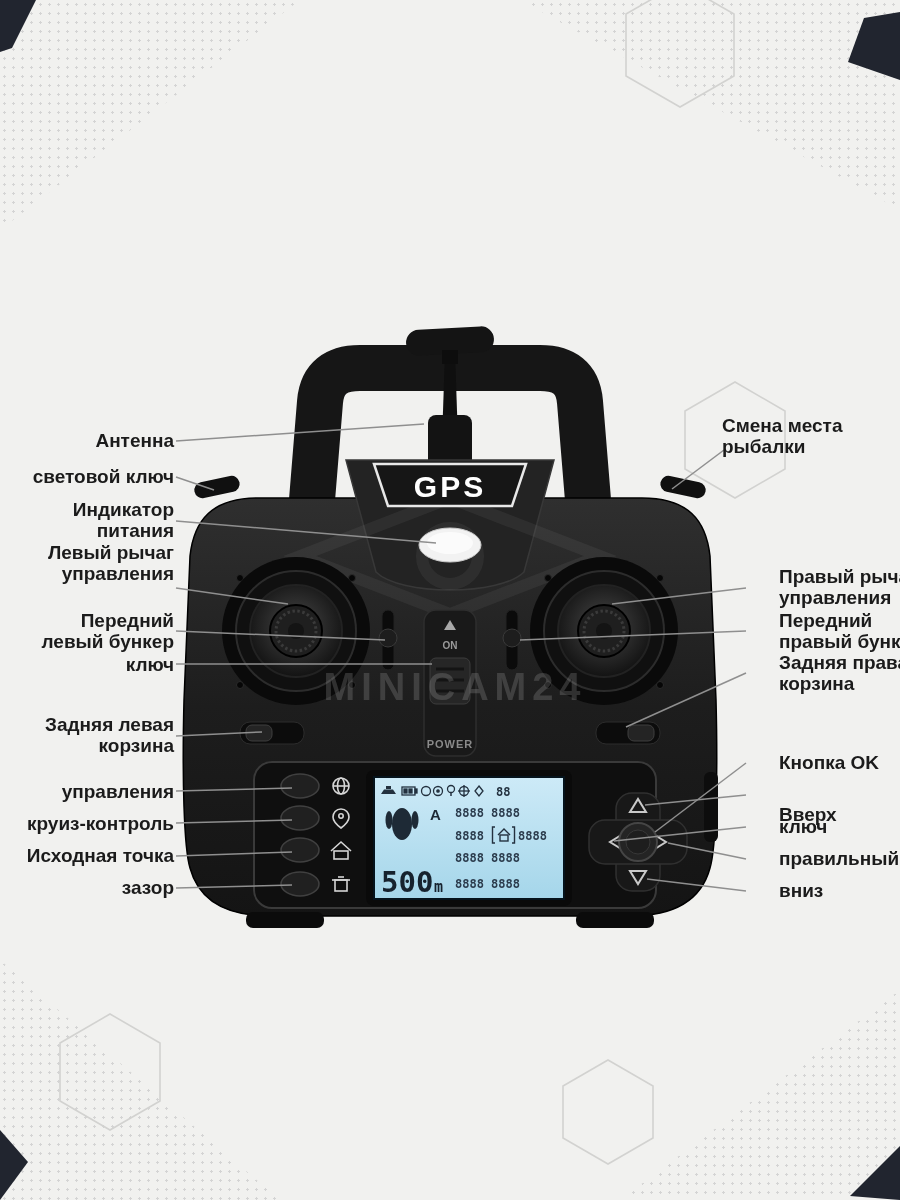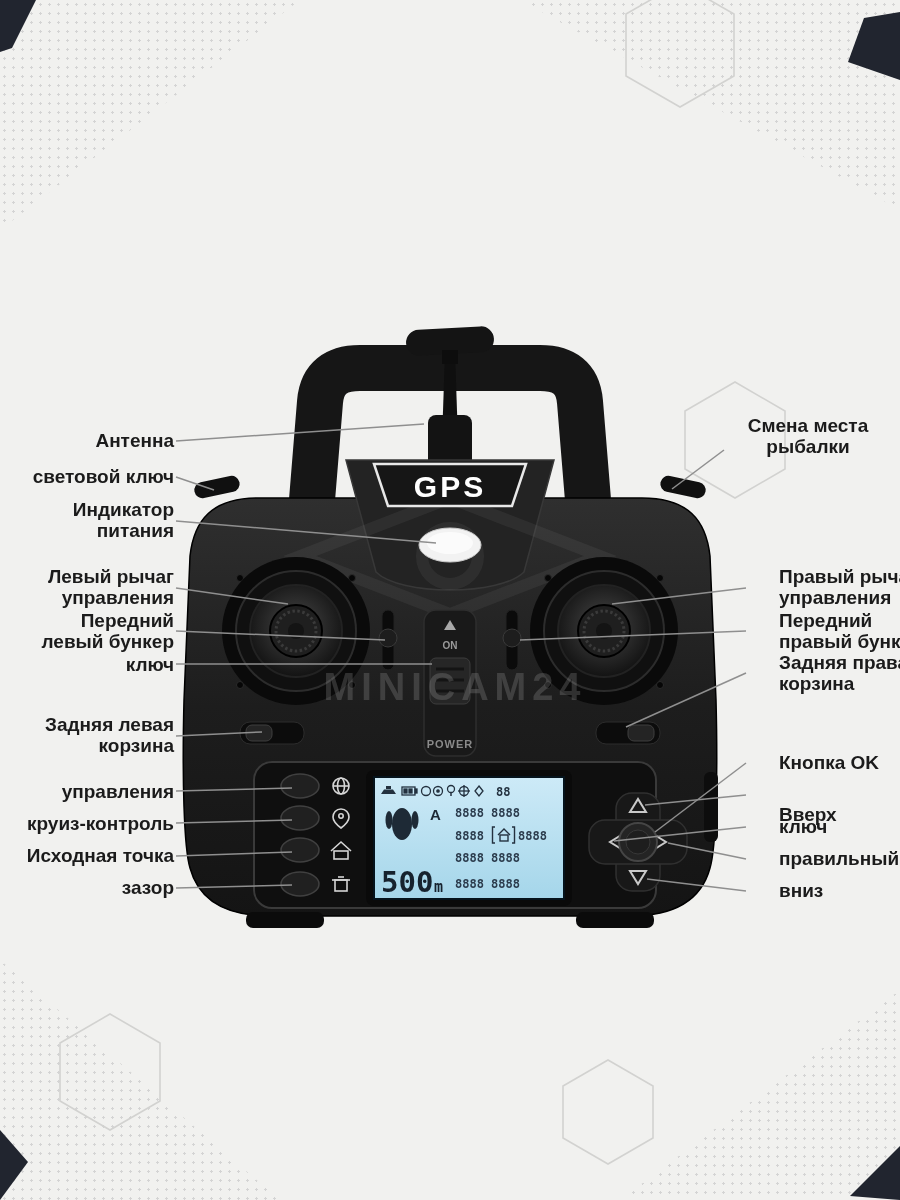--- a/index.html
+++ b/index.html
@@ -9,21 +9,21 @@
         background-size:9px 9px;opacity:.55;pointer-events:none;}
   .dots-tl{left:0;top:0;width:300px;height:230px;clip-path:polygon(0 0,100% 0,0 100%);}
   .dots-tr{left:520px;top:0;width:380px;height:210px;clip-path:polygon(0 0,100% 0,100% 100%);}
   .dots-bl{left:0;top:960px;width:280px;height:240px;clip-path:polygon(0 0,0 100%,100% 100%);}
   .dots-br{left:620px;top:990px;width:280px;height:210px;clip-path:polygon(100% 0,100% 100%,0 100%);}
   svg.scene{position:absolute;left:0;top:0;z-index:2;}
   .lbl{position:absolute;z-index:4;font-weight:700;font-size:19px;color:#1b1b1b;
        white-space:pre-line;line-height:1.12;}
   .lbl-l{left:4px;width:170px;text-align:right;}
   .lbl-r{left:750px;width:150px;text-align:left;margin-left:29px;}
-  .lbl-tr{left:722px;width:172px;text-align:center;}
+  .lbl-tr{left:722px;width:172px;}
 </style>
 </head>
 <body>
 
 <div class="dots dots-tl"></div>
 <div class="dots dots-tr"></div>
 <div class="dots dots-bl"></div>
 <div class="dots dots-br"></div>
 
 <svg class="scene" width="900" height="1200" viewBox="0 0 900 1200">
@@ -269,21 +269,21 @@
     <line x1="746" y1="827" x2="614" y2="841"></line>
     <line x1="746" y1="859" x2="668" y2="843"></line>
     <line x1="746" y1="891" x2="647" y2="879"></line>
   </g>
 </svg>
 
 <div class="lbl lbl-l" style="top:430px">Антенна</div>
 <div class="lbl lbl-l" style="top:466px">световой ключ</div>
 <div class="lbl lbl-l" style="top:499px">Индикатор
 питания</div>
-<div class="lbl lbl-l" style="top:566px">Левый рычаг
+<div class="lbl lbl-l" style="top:542px">Левый рычаг
 управления</div>
 <div class="lbl lbl-l" style="top:610px">Передний
 левый бункер</div>
 <div class="lbl lbl-l" style="top:654px">ключ</div>
 <div class="lbl lbl-l" style="top:714px">Задняя левая
 корзина</div>
 <div class="lbl lbl-l" style="top:781px">управления</div>
 <div class="lbl lbl-l" style="top:813px">круиз-контроль</div>
 <div class="lbl lbl-l" style="top:845px">Исходная точка</div>
 <div class="lbl lbl-l" style="top:877px">зазор</div>

